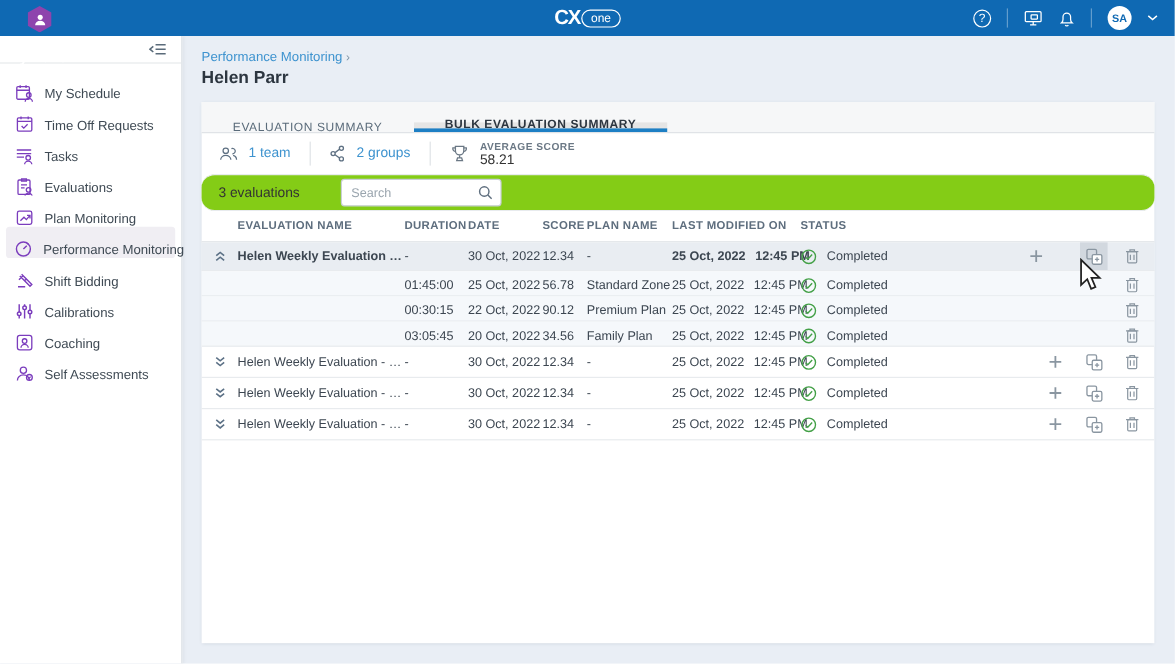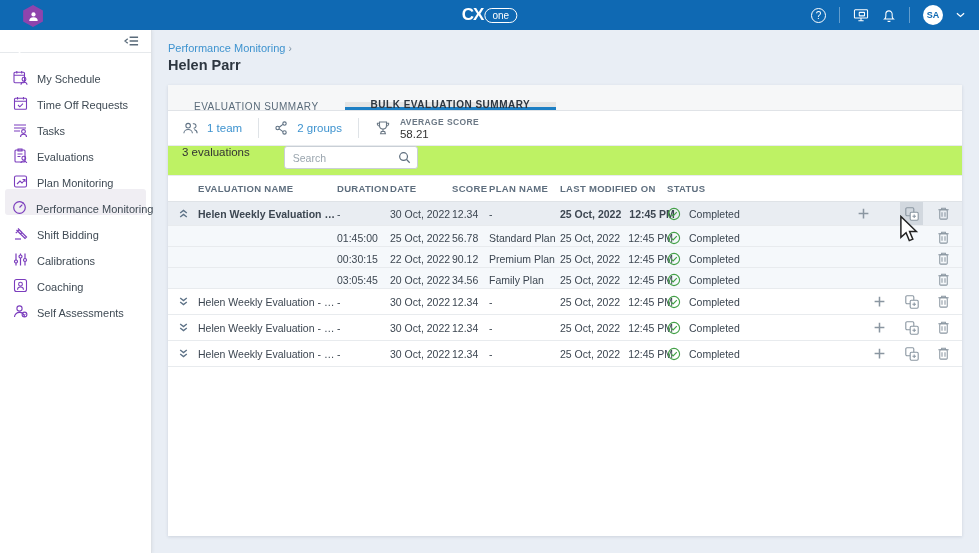--- a/index.html
+++ b/index.html
@@ -45,21 +45,21 @@
   .tab.active { background:#e5e5e5; color:#2d3640; font-weight:700; border-bottom:3px solid #1d7fc4; }
 
   .stats { height:34px; display:flex; align-items:center; padding-left:14px; }
   .stat-link { display:flex; align-items:center; gap:8px; font-size:11.5px; color:#3e93cf; cursor:pointer;justify-content:flex-end; }
   .stat-divider { width:1px; height:20px; background:#dfe3e7; margin:0 16px; }
   .avg { display:flex; align-items:center; gap:9px; }
   .avg-col { display:flex; flex-direction:column; justify-content:center; }
   .avg-label { font-size:8.5px; letter-spacing:.4px; color:#6b7885; font-weight:700; }
   .avg-value { font-size:11.5px; color:#333; margin-top:1px; }
 
-  .toolbar { height:31px; background:#bef264; border-top:1px solid #e8ebee; border-bottom:1px solid #e8ebee; display:flex; padding-left:14px; }
+  .toolbar { height:31px; background:#84cc16; border-top:1px solid #e8ebee; border-bottom:1px solid #e8ebee; display:flex; align-items:center; padding-left:14px;border-radius:11px; }
   .eval-count { font-size:11.5px; color:#333; }
   .searchbox { margin-left:34px; width:134px; height:23px; background:#fff; border:1px solid #c9cfd6; border-radius:3px; display:flex; align-items:center; padding:0 6px 0 8px; }
   .searchbox input { border:none; outline:none; flex:1; font-size:10.5px; color:#333; font-family:inherit; min-width:0; }
   .searchbox input::placeholder { color:#9aa5ae; }
 
   
   .tgrid { display:grid; grid-template-columns:30px 139px 53px 62px 37px 71px 107px 1fr auto; align-items:center; }
   .thead { height:26px; border-bottom:1px solid #dfe3e7; }
   .thead .hcell { font-size:9.5px; letter-spacing:.3px; color:#5e6e7e; font-weight:700; white-space:nowrap; }
   .row { border-bottom:1px solid #e8ebee; font-size:10.5px; color:#3c4651; }
@@ -357,21 +357,21 @@
               </svg>
             </span>
           </div>
         </div>
         <div class="tgrid row child">
           <div class="cell c-exp"></div>
           <div class="cell c-name"></div>
           <div class="cell c-dur">01:45:00</div>
           <div class="cell c-date">25 Oct, 2022</div>
           <div class="cell c-score">56.78</div>
-          <div class="cell c-plan">Standard Plan</div>
+          <div class="cell c-plan">Standard Zone</div>
           <div class="cell c-mod"><span>25 Oct, 2022</span><span>12:45 PM</span></div>
           <div class="cell c-status">
             <span style="display:flex">
               <svg width="14" height="14" viewBox="0 0 16 16" fill="none" stroke="#43a047" stroke-width="1.3">
                 <circle cx="8" cy="8" r="6.4"></circle>
                 <path d="M5 8.3 l2 2 L11.2 5.8"></path>
               </svg>
             </span>
             <span>Completed</span>
           </div>

